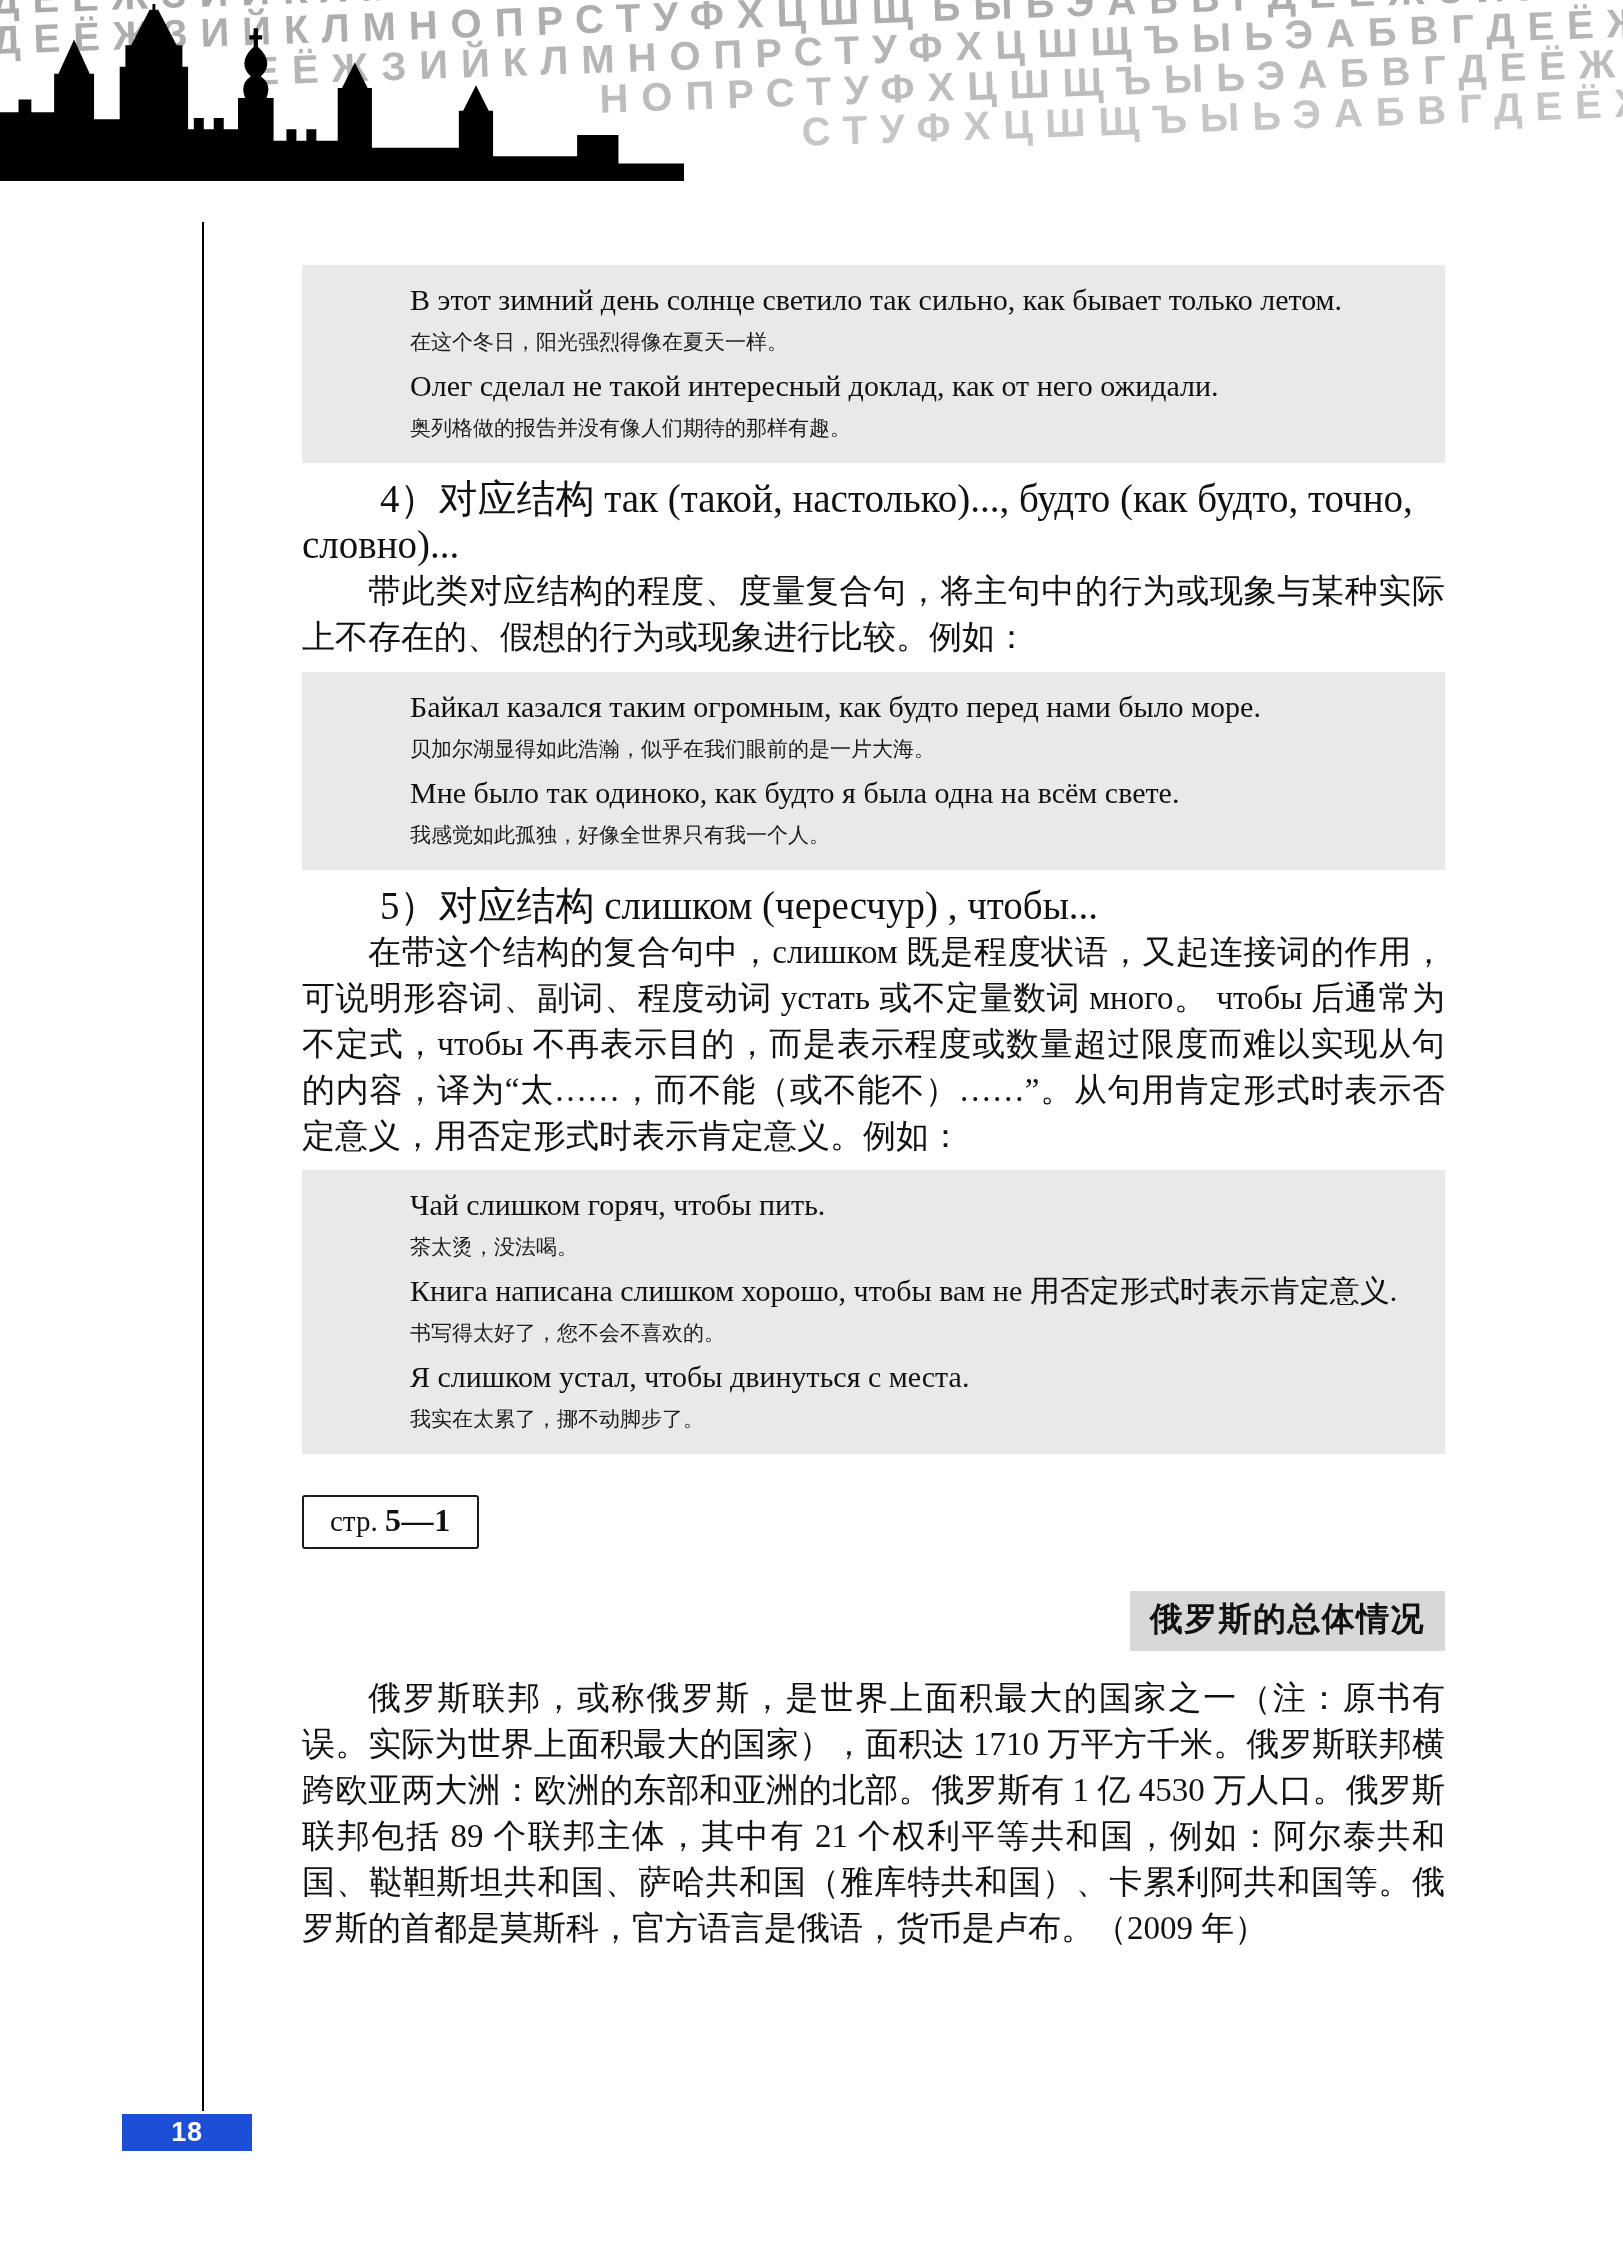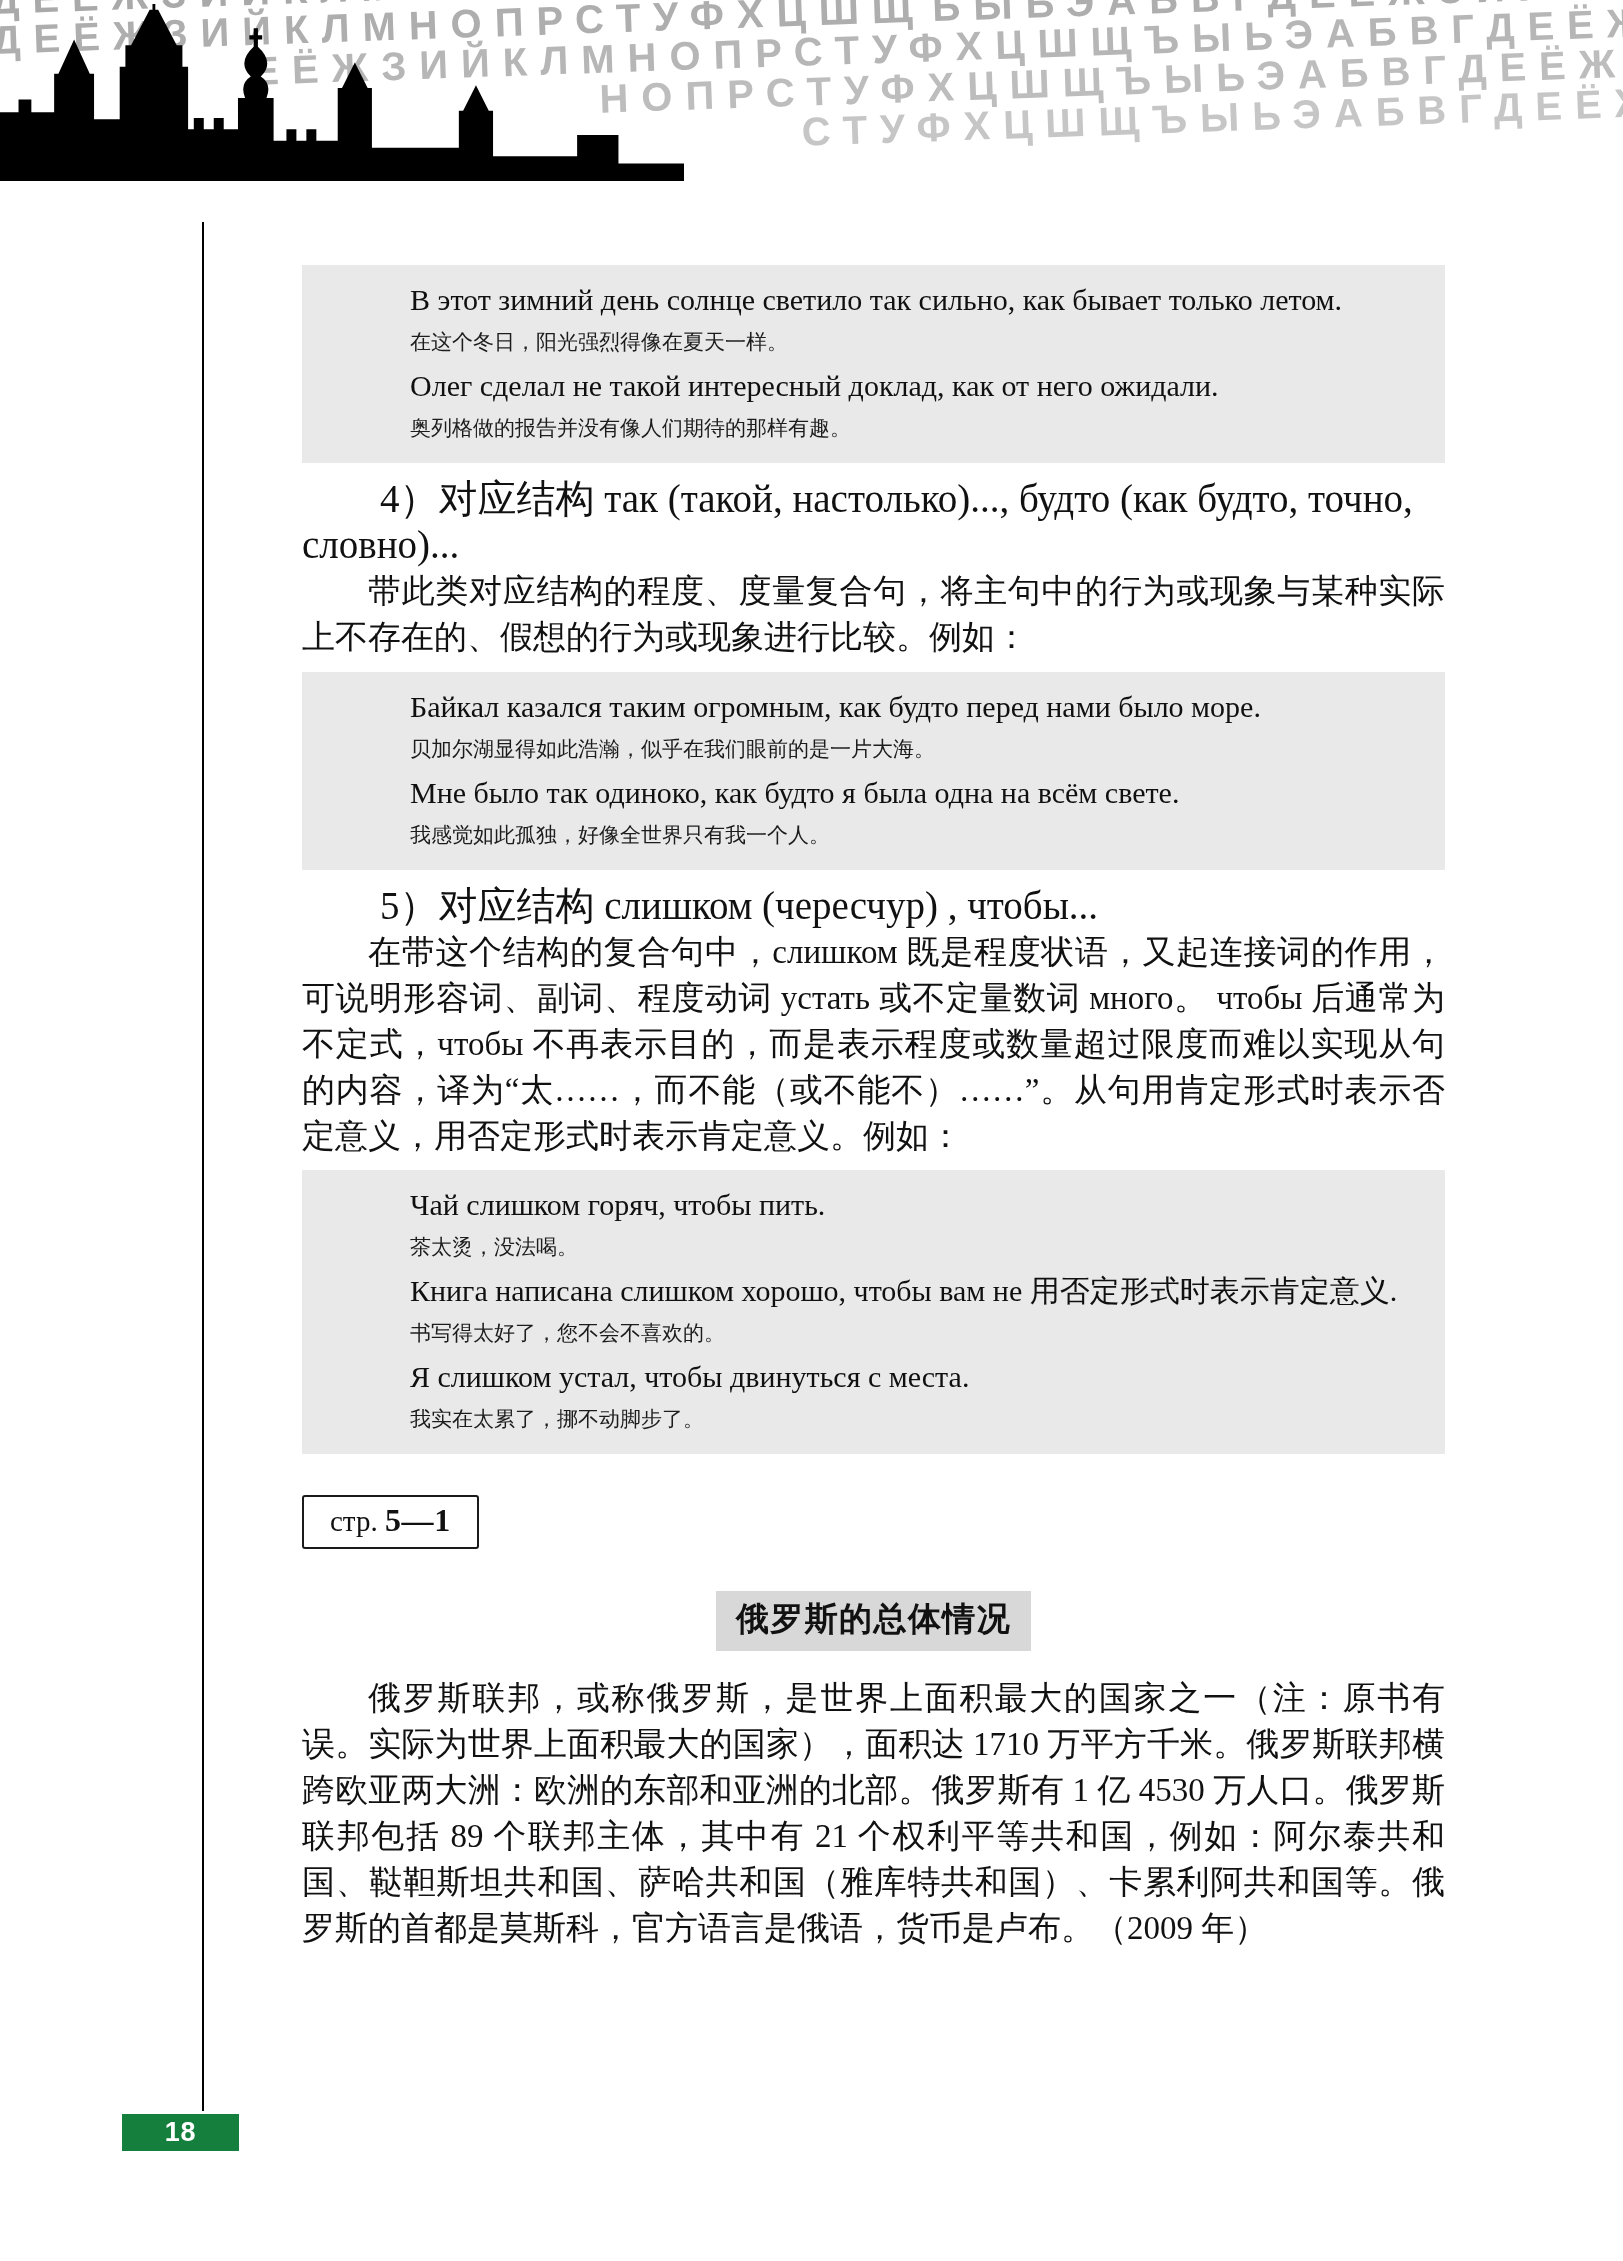--- a/index.html
+++ b/index.html
@@ -62,22 +62,22 @@
   
   .vrule {
     position: absolute;
     left: 202px; top: 222px;
     width: 2.2px; height: 1889px;
     background: #000000;
   }
   .page-number {
     position: absolute;
     left: 122px; top: 2114px;
-    width: 117px; height: 37px;
-    background: #15803d;
+    width: 130px; height: 37px;
+    background: #1d4ed8;
     color: #ffffff;
     font-family: "Liberation Sans", sans-serif;
     font-weight: bold;
     font-size: 27px;
     display: flex;
     align-items: center;
     justify-content: center;
     letter-spacing: 0.7px;
   }
 
@@ -137,21 +137,21 @@
     margin-top: 28px;
     border: 2.2px solid #1a1a1a;
     border-radius: 3px;
     padding: 5.8px 26px 8.6px 26px;
     font-size: 29px;
     line-height: 35px;
   }
   .page-ref b { font-size: 32px; letter-spacing: 0.7px; }
 
   .article-title-wrap {
-    text-align: center;
+    text-align: right;
     margin-top: 42px;
   }
   .article-title {
     display: inline-block;
     background: #d8d8d8;
     padding: 5.8px 20px 8.6px 20px;
     font-weight: bold;
     font-size: 33px;
     letter-spacing: 1.4px;
   }

